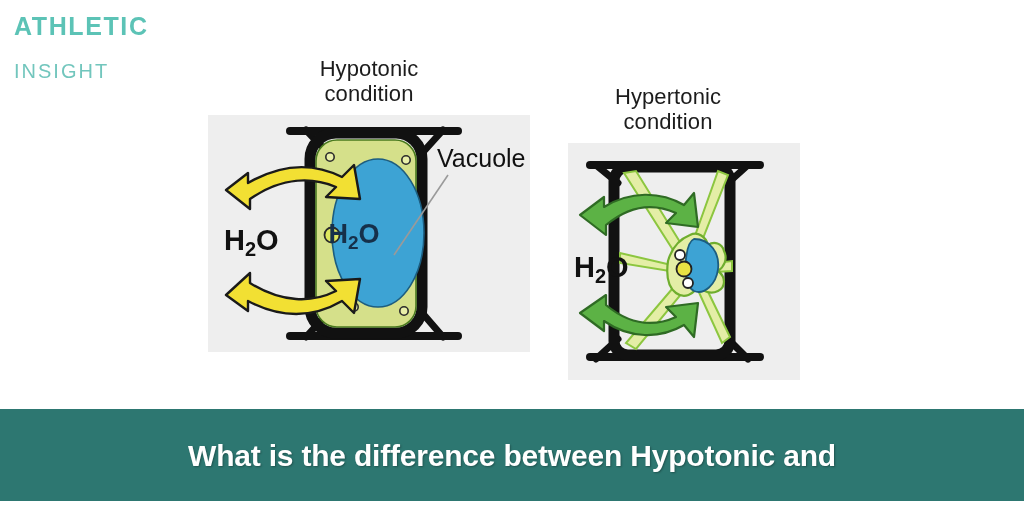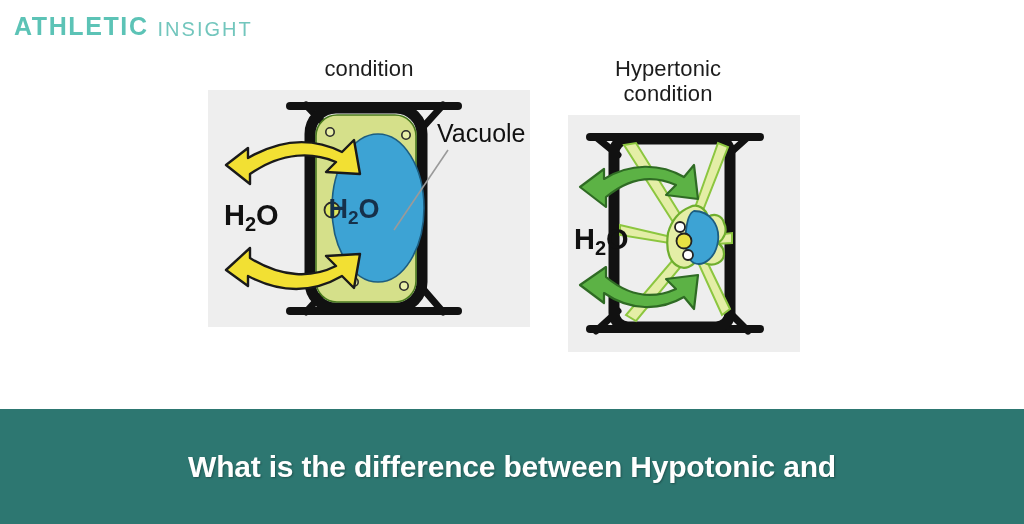--- a/index.html
+++ b/index.html
@@ -20,23 +20,24 @@
     position: absolute;
     left: 0; top: 0;
     width: 1024px;
     height: 56px;
   }
   .logo {
     position: absolute;
     left: 14px;
     top: 12px;
     display: flex;
-    align-items: flex-end;
-    gap: 9px;
+    align-items: flex-start;
+    gap: 19px;
     white-space: nowrap;
+    flex-direction: column;
   }
   .logo-athletic {
     font-family: "Liberation Sans", sans-serif;
     font-size: 25px;
     font-weight: 700;
     letter-spacing: 1.6px;
     color: #5cc3b6;
   }
   .logo-insight {
     font-family: "Liberation Sans", sans-serif;
@@ -71,32 +72,32 @@
     position: relative;
     margin-top: 9px;
     background: #eeeeee;
   }
 
   
   #panel-hypotonic { left: 208px; width: 322px; }
   #panel-hypotonic .panel-canvas { width: 322px; height: 237px; }
 
   
-  #panel-hypertonic { left: 568px; width: 200px; }
+  #panel-hypertonic { left: 568px; width: 200px; margin-top: 28px; }
   #panel-hypertonic .panel-canvas { width: 232px; height: 237px; }
 
   .svg-art { display: block; width: 100%; height: 100%; }
 
   
   .caption-bar {
     position: absolute;
     left: 0;
     top: 409px;
     width: 1024px;
-    height: 115px;
+    height: 92px;
     background: #2d7771;
     display: flex;
     align-items: center;
     justify-content: center;
   }
   .caption-text {
     width: 880px;
     text-align: center;
     color: #ffffff;
     font-family: "Liberation Sans", sans-serif;
@@ -114,20 +115,21 @@
   <div class="logo">
     <span class="logo-athletic">ATHLETIC</span>
     <span class="logo-insight">INSIGHT</span>
   </div>
 </div>
 
 <div class="figure">
 
   <div class="panel" id="panel-hypotonic">
     <div class="panel-title">
+      <div>Hypotonic</div>
       <div>condition</div>
     </div>
     <div class="panel-canvas">
       <svg class="svg-art" viewBox="0 0 322 237">
 
         <g>
 
           <path d="M 98 15 L 118 36" stroke="#111111" stroke-width="7" fill="none" stroke-linecap="round"></path>
           <path d="M 235 15 L 216 36" stroke="#111111" stroke-width="7" fill="none" stroke-linecap="round"></path>
           <path d="M 98 222 L 118 200" stroke="#111111" stroke-width="7" fill="none" stroke-linecap="round"></path>

